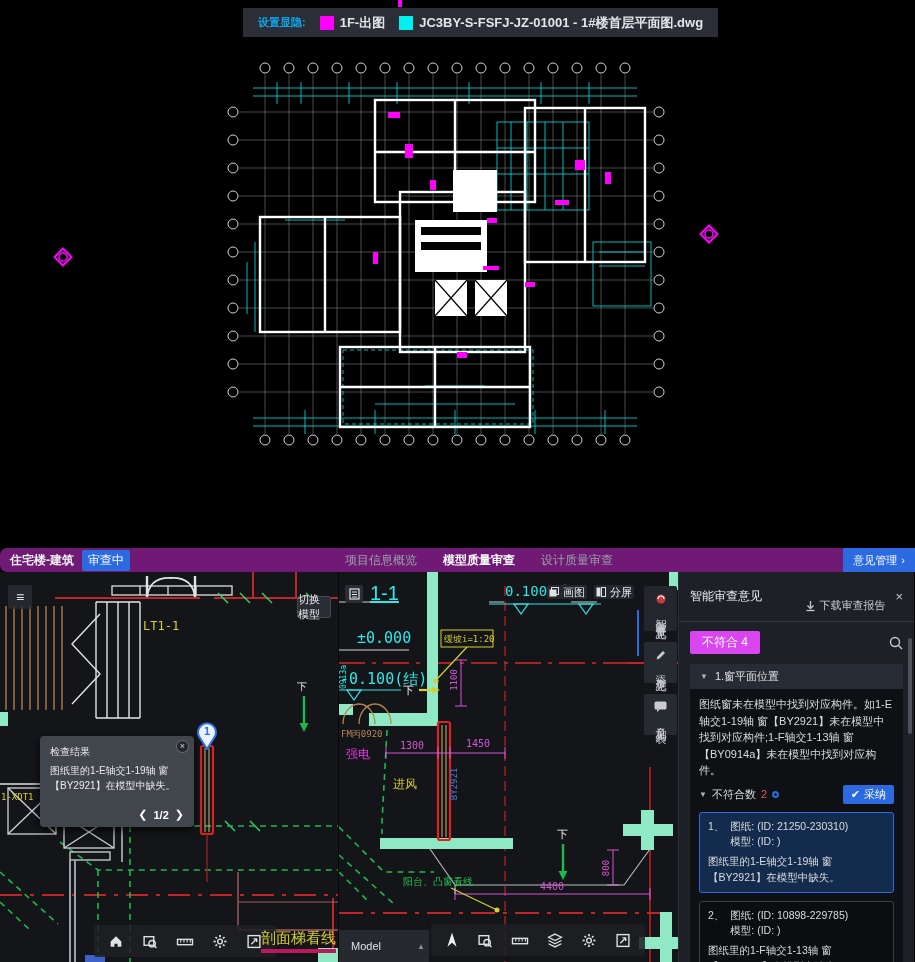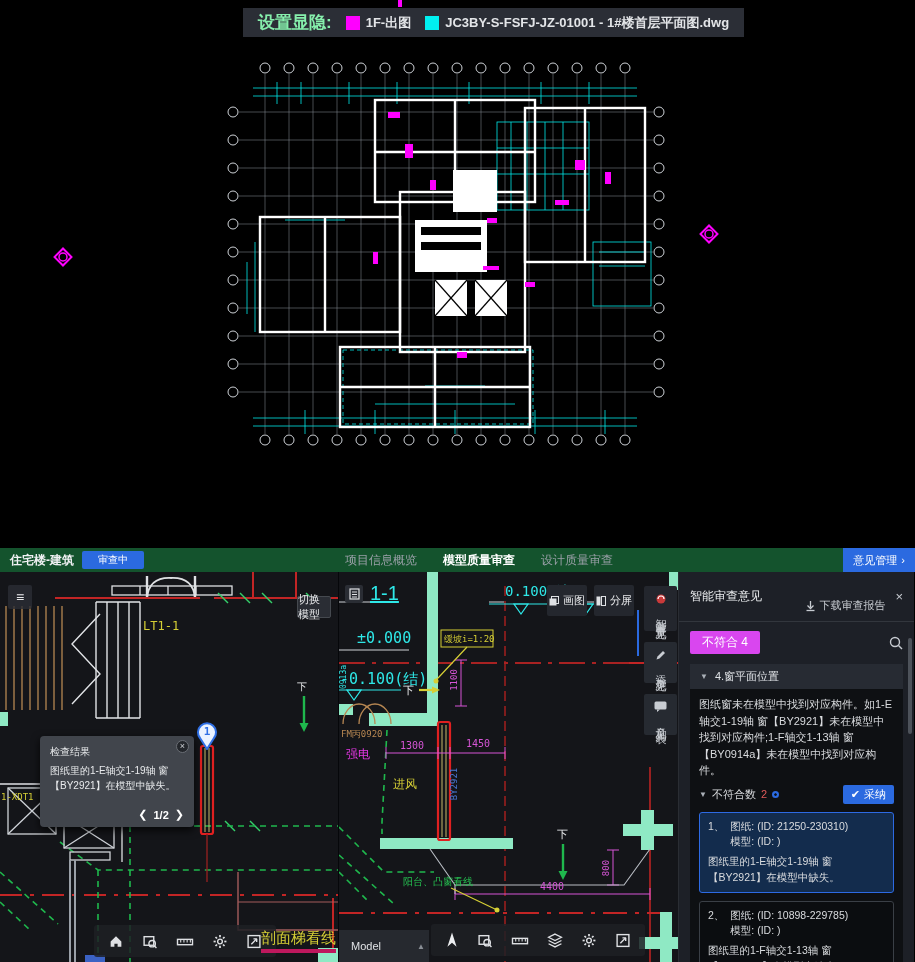--- a/index.html
+++ b/index.html
@@ -2,30 +2,30 @@
 <html><head>
 <meta charset="utf-8">
 <style>
   html,body{margin:0;padding:0;background:#000;}
   *{box-sizing:border-box;font-family:"Liberation Sans","DejaVu Sans",sans-serif;}
   #stage{position:relative;width:915px;height:962px;background:#000;overflow:hidden;}
   .abs{position:absolute;}
 
   
   #top-legend{left:243px;top:8px;height:29px;background:#2b2e36;display:flex;align-items:center;gap:14px;padding:0 15px;}
-  #top-legend .lg-label{color:#86efac;font-size:17px;font-weight:bold;}
+  #top-legend .lg-label{color:#0ea5e9;font-size:11px;font-weight:bold;}
   .lg-item{display:flex;align-items:center;gap:6px;color:#e3e5e8;font-size:13px;font-weight:bold;}
   .swatch{width:14px;height:14px;display:inline-block;}
   #mag-tick{left:398px;top:0;width:4px;height:7px;background:#ff00ff;}
 
   
-  #navbar{left:0;top:548px;width:915px;height:24px;background:#14532d;display:flex;align-items:center;}
+  #navbar{left:0;top:548px;width:915px;height:24px;background:#701a75;display:flex;align-items:center;border-radius:7px;}
   #nav-left{display:flex;align-items:center;gap:8px;padding-left:10px;width:230px;}
   #nav-title{color:#f0f1f3;font-size:12px;font-weight:bold;}
-  #nav-badge{background:#2b6ae0;color:#fff;font-size:10px;padding:2px 16px;border-radius:2px;}
+  #nav-badge{background:#2b6ae0;color:#fff;font-size:12px;padding:2px 6px;border-radius:2px;}
   #nav-tabs{display:flex;gap:26px;margin:0 auto;}
   .nav-tab{color:#9aa0a8;font-size:12px;cursor:pointer;}
   .nav-tab.active{color:#fff;font-weight:bold;}
   #nav-manage{background:#2b6ae0;color:#fff;font-size:11px;height:24px;display:flex;align-items:center;gap:4px;padding:0 10px;margin-left:auto;}
 
   
   #main{left:0;top:572px;width:915px;height:390px;display:flex;}
   .cadpanel{position:relative;background:#141519;overflow:hidden;height:390px;}
   #left-panel{width:339px;border-right:1px solid #06070a;}
   #center-panel{width:340px;border-right:1px solid #2a2d33;}
@@ -49,21 +49,21 @@
   #cp-toolbar{left:92px;top:352px;}
   .cad-toolbar svg{display:block;cursor:pointer;}
 
   #lp-sectlabel{right:2px;top:357px;color:#d6cf35;font-size:15px;border-bottom:4px solid #be185d;padding-bottom:1px;}
 
   
   #cp-viewtag{left:6px;top:10px;display:flex;align-items:center;gap:7px;}
   #cp-viewtag .vt-btn{width:18px;height:18px;background:#2a2d34;border-radius:2px;display:flex;align-items:center;justify-content:center;}
   #cp-viewtag .vt-label{color:#2ee8e8;font-size:20px;text-decoration:underline;}
   #cp-topbtns{right:44px;top:13px;display:flex;gap:7px;}
-  #cp-topbtns .tool-btn{width:40px;height:31px;gap:4px;border:none;background:#24272e;}
+  #cp-topbtns .tool-btn{width:40px;height:14px;gap:4px;border:none;background:#24272e;}
   #cp-model{left:0;top:358px;width:90px;height:32px;background:#26292f;color:#dfe1e4;font-size:11px;display:flex;align-items:center;padding-left:12px;}
   #cp-model .mdl-caret{margin-left:auto;margin-right:4px;color:#8a8f96;font-size:8px;}
 
   
   #cp-vtools{right:1px;top:14px;width:33px;display:flex;flex-direction:column;gap:11px;}
   .vtool{background:#262a31;border-radius:2px;padding:7px 0 9px 0;display:flex;flex-direction:column;align-items:center;gap:5px;cursor:pointer;position:relative;}
   .vtool .vlabel{writing-mode:vertical-rl;text-orientation:upright;color:#c9cdd3;font-size:11px;letter-spacing:2px;}
   .vtool.active{background:#23262d;}
   .vtool.active .blue-bar{position:absolute;left:-7px;top:24px;width:2px;height:46px;background:#2b6ae0;}
 
@@ -682,21 +682,21 @@
             <circle cx="6" cy="6" r="4.5" fill="none" stroke="#c7cbd1" stroke-width="1.4"></circle>
             <line x1="9.5" y1="9.5" x2="13" y2="13" stroke="#c7cbd1" stroke-width="1.4"></line>
           </svg>
       </div>
 
       <div id="sb-sections">
 
         <div>
           <div class="sec-head">
             <span class="caret">▼</span>
-            <span>4.窗平面位置</span>
+            <span>1.窗平面位置</span>
           </div>
           <div id="sec1-body">
             <div id="sec1-summary">图纸窗未在模型中找到对应构件。如1-E轴交1-19轴 窗【BY2921】未在模型中找到对应构件;1-F轴交1-13轴 窗【BY0914a】未在模型中找到对应构件。</div>
             <div id="sec1-countrow">
               <span class="caret">▼</span>
               <span id="sec1-count-label">不符合数</span>
               <span id="sec1-count">2</span>
               <span class="dot-ind"></span>
               <span id="sec1-accept">
                 <span>✔</span>

